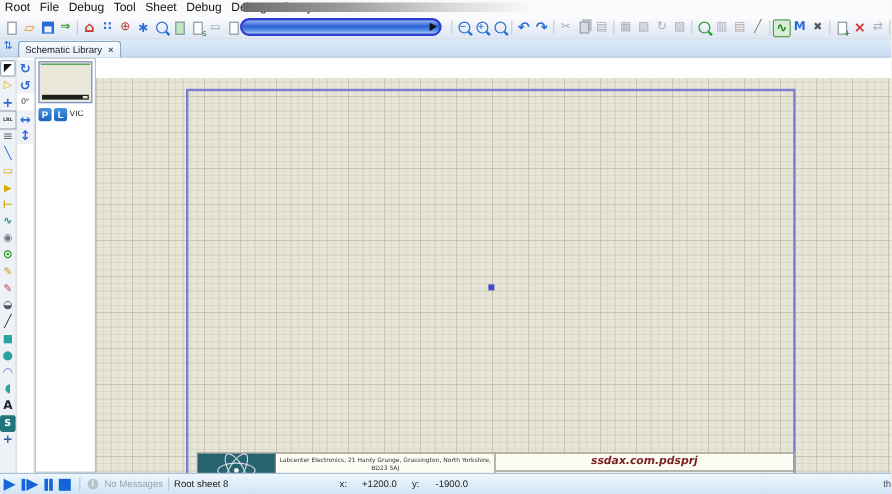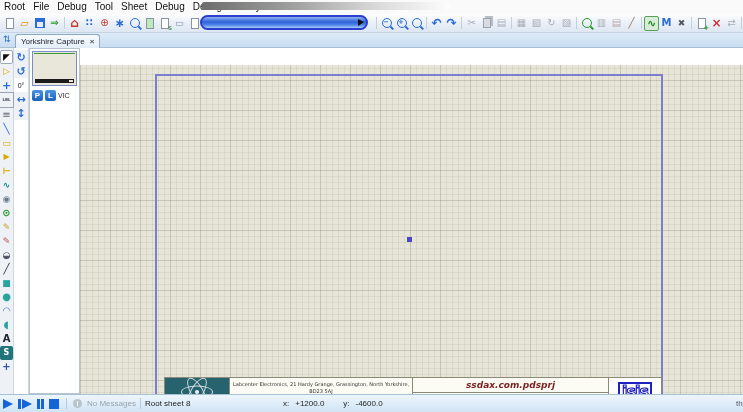--- a/index.html
+++ b/index.html
@@ -102,21 +102,21 @@
   .sbtn{display:inline-flex;align-items:center;gap:1px}
   .sb-tri{width:0;height:0;border-left:10px solid #1565d8;border-top:5px solid transparent;border-bottom:5px solid transparent}
   .sb-bar{width:3px;height:10px;background:#1565d8}
   .sb-sq{width:10px;height:10px;background:#1565d8}
   .ssep{position:absolute;top:3px;width:1px;height:11px;background:#b4cadd}
   #info-icon{position:absolute;left:73px;top:4px;width:9px;height:9px;border-radius:50%;background:#b8c4cc;
           color:#fff;font-size:7px;line-height:9px;text-align:center;font-weight:bold}
   #status-msg{position:absolute;left:87px;top:4px;color:#9aa4ac}
   #root-sheet{position:absolute;left:145px;top:4px;color:#222}
   #coords{position:absolute;left:283px;top:4px;display:flex;gap:6px}
-  #coords .cv{width:42px;text-align:left}
+  #coords .cv{width:42px;text-align:center}
   #units{position:absolute;left:736px;top:4px;color:#556}
 </style>
 </head>
 <body>
 
 <div id="menubar">
     <span class="menu-item">Root</span>
     <span class="menu-item">File</span>
     <span class="menu-item">Debug</span>
     <span class="menu-item">Tool</span>
@@ -204,21 +204,21 @@
     <span class="ic" style="color: rgb(168, 174, 184); font-size: 10px;">⇄</span>
     <span class="tsep"></span>
   </div>
 <div id="pill">
   <span id="pill-arrow"></span>
 </div>
 
 <div id="tabbar">
   <span id="dock">⇅</span>
   <div id="tab-active">
-    <span>Yorkshire Capture</span>
+    <span>Schematic Library</span>
     <span class="tabx">×</span>
   </div>
 </div>
 
 <div id="toolstrip">
     <span class="tool active" style="color: rgb(17, 17, 17); font-size: 9px;">◤</span>
     <span class="tool" style="color: rgb(216, 168, 0); font-size: 9px; font-weight: bold;">▷</span>
     <span class="tool" style="color: rgb(43, 107, 213); font-size: 11px; font-weight: bold;">+</span>
     <span class="tool" style="color: rgb(68, 68, 85); font-size: 4px; font-weight: bold; border: 1px solid rgb(154, 164, 180);">LBL</span>
     <span class="tool" style="color: rgb(102, 102, 119); font-size: 10px;">≡</span>
@@ -279,23 +279,20 @@
       <div>Email: info@labcenter.com       WWW: http://www.labcenter.com</div>
     </div>
     <div id="right-cell">
       <div id="filename-row">ssdax.com.pdsprj</div>
       <div id="meta-row">
         <span>Sheet 1  OF 1</span>
         <span>REVISION: @REV</span>
         <span>2021年4月1日</span>
       </div>
     </div>
-    <div id="isis-cell">
-      <span id="isis-logo">isis</span>
-    </div>
   </div>
 </div>
 
 <div id="statusbar">
   <div id="sim-controls">
       <span class="sbtn">
         <span class="sb-tri"></span>
       </span>
       <span class="sbtn">
         <span class="sb-bar"></span>
@@ -311,16 +308,16 @@
     </div>
   <span class="ssep" style="left:66px"></span>
   <span id="info-icon">i</span>
   <span id="status-msg">No Messages</span>
   <span class="ssep" style="left:140px"></span>
   <span id="root-sheet">Root sheet 8</span>
   <div id="coords">
     <span>x:</span>
     <span class="cv">+1200.0</span>
     <span>y:</span>
-    <span class="cv">-4600.0</span>
+    <span class="cv">-1900.0</span>
   </div>
   <span id="units">th</span>
 </div>
 
 </body></html>

